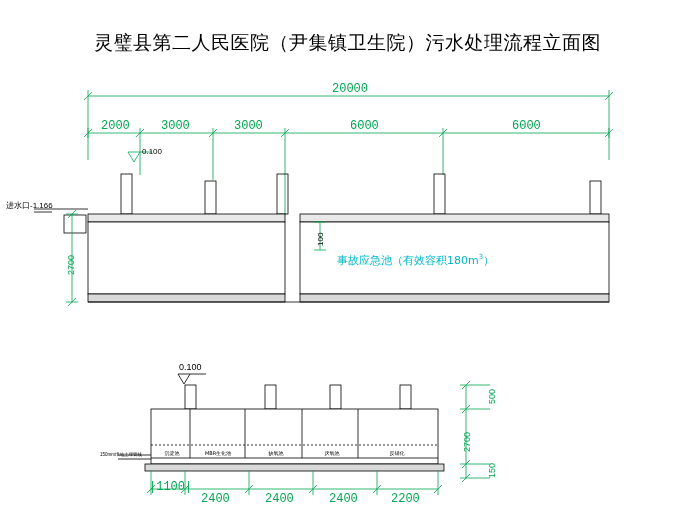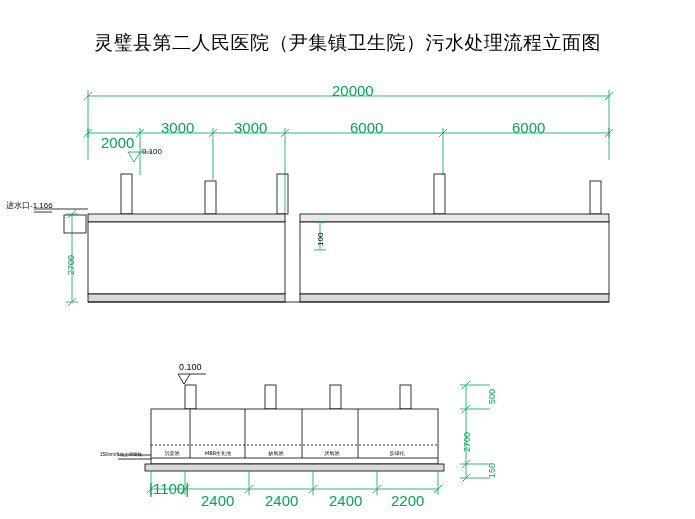--- a/index.html
+++ b/index.html
@@ -5,21 +5,21 @@
   html,body{margin:0;padding:0;background:#fff;}
   body{width:695px;height:519px;position:relative;font-family:"Liberation Sans","DejaVu Sans",sans-serif;overflow:hidden;}
   .stage{position:absolute;left:0;top:0;width:613px;height:519px;}
   .title{
     position:absolute;left:0;top:30px;width:695px;text-align:center;
     font-family:"DejaVu Sans","Liberation Sans",sans-serif;
     font-size:19px;color:#000;letter-spacing:0.5px;white-space:nowrap;
   }
   svg{position:absolute;left:0;top:0;width:695px;height:519px;}
   .dimtext{
-    position:absolute;font-size:15px;color:#00a651;font-family:Liberation Sans, sans-serif;
+    position:absolute;font-size:12px;color:#00a651;font-family:Liberation Mono, monospace;
     white-space:nowrap;
   }
   .blacktext{
     position:absolute;font-size:8px;color:#000;font-family:"Liberation Sans",sans-serif;white-space:nowrap;
   }
   .cyanlabel{
     position:absolute;font-size:11px;color:#00b7c8;font-family:"DejaVu Sans","Liberation Sans",sans-serif;white-space:nowrap;
   }
   .vert{
     position:absolute;font-size:9px;color:#00a651;font-family:"Liberation Sans",sans-serif;
@@ -171,33 +171,34 @@
         <line x1="462" y1="389" x2="470" y2="381"></line>
         <line x1="462" y1="413" x2="470" y2="405"></line>
         <line x1="462" y1="468" x2="470" y2="460"></line>
         <line x1="462" y1="482" x2="470" y2="474"></line>
       </g>
     </g>
   </svg>
 
   <div class="dimtext" style="left:332px;top:82px;">20000</div>
 
-  <div class="dimtext" style="left:101px;top:134px;">2000</div>
+  <div class="dimtext" style="left:101px;top:119px;">2000</div>
   <div class="dimtext" style="left:161px;top:119px;">3000</div>
   <div class="dimtext" style="left:234px;top:119px;">3000</div>
   <div class="dimtext" style="left:350px;top:119px;">6000</div>
   <div class="dimtext" style="left:512px;top:119px;">6000</div>
 
   <div class="blacktext" style="left:142px;top:147px;">0.100</div>
 
   <div class="blacktext" style="left:6px;top:200px;">进水口-1.166</div>
 
   <div class="vert" style="left:66px;top:275px;">2700</div>
   <div class="vert black" style="left:316px;top:246px;font-size:8px;">100</div>
 
+  <div class="cyanlabel" style="left:337px;top:253px;">事故应急池（有效容积180m<span class="sup">3</span>）</div>
 
   <div class="blacktext" style="left:179px;top:362px;font-size:9px;">0.100</div>
 
   <div class="blacktext" style="left:100px;top:452px;font-size:4.5px;">150mm埋地土埋管线</div>
 
   <div class="tinycn" style="left:156px;top:450px;width:32px;">沉淀池</div>
   <div class="tinycn" style="left:196px;top:450px;width:44px;">MBR生化池</div>
   <div class="tinycn" style="left:256px;top:450px;width:40px;">缺氧池</div>
   <div class="tinycn" style="left:312px;top:450px;width:40px;">厌氧池</div>
   <div class="tinycn" style="left:375px;top:450px;width:44px;">反硝化</div>

